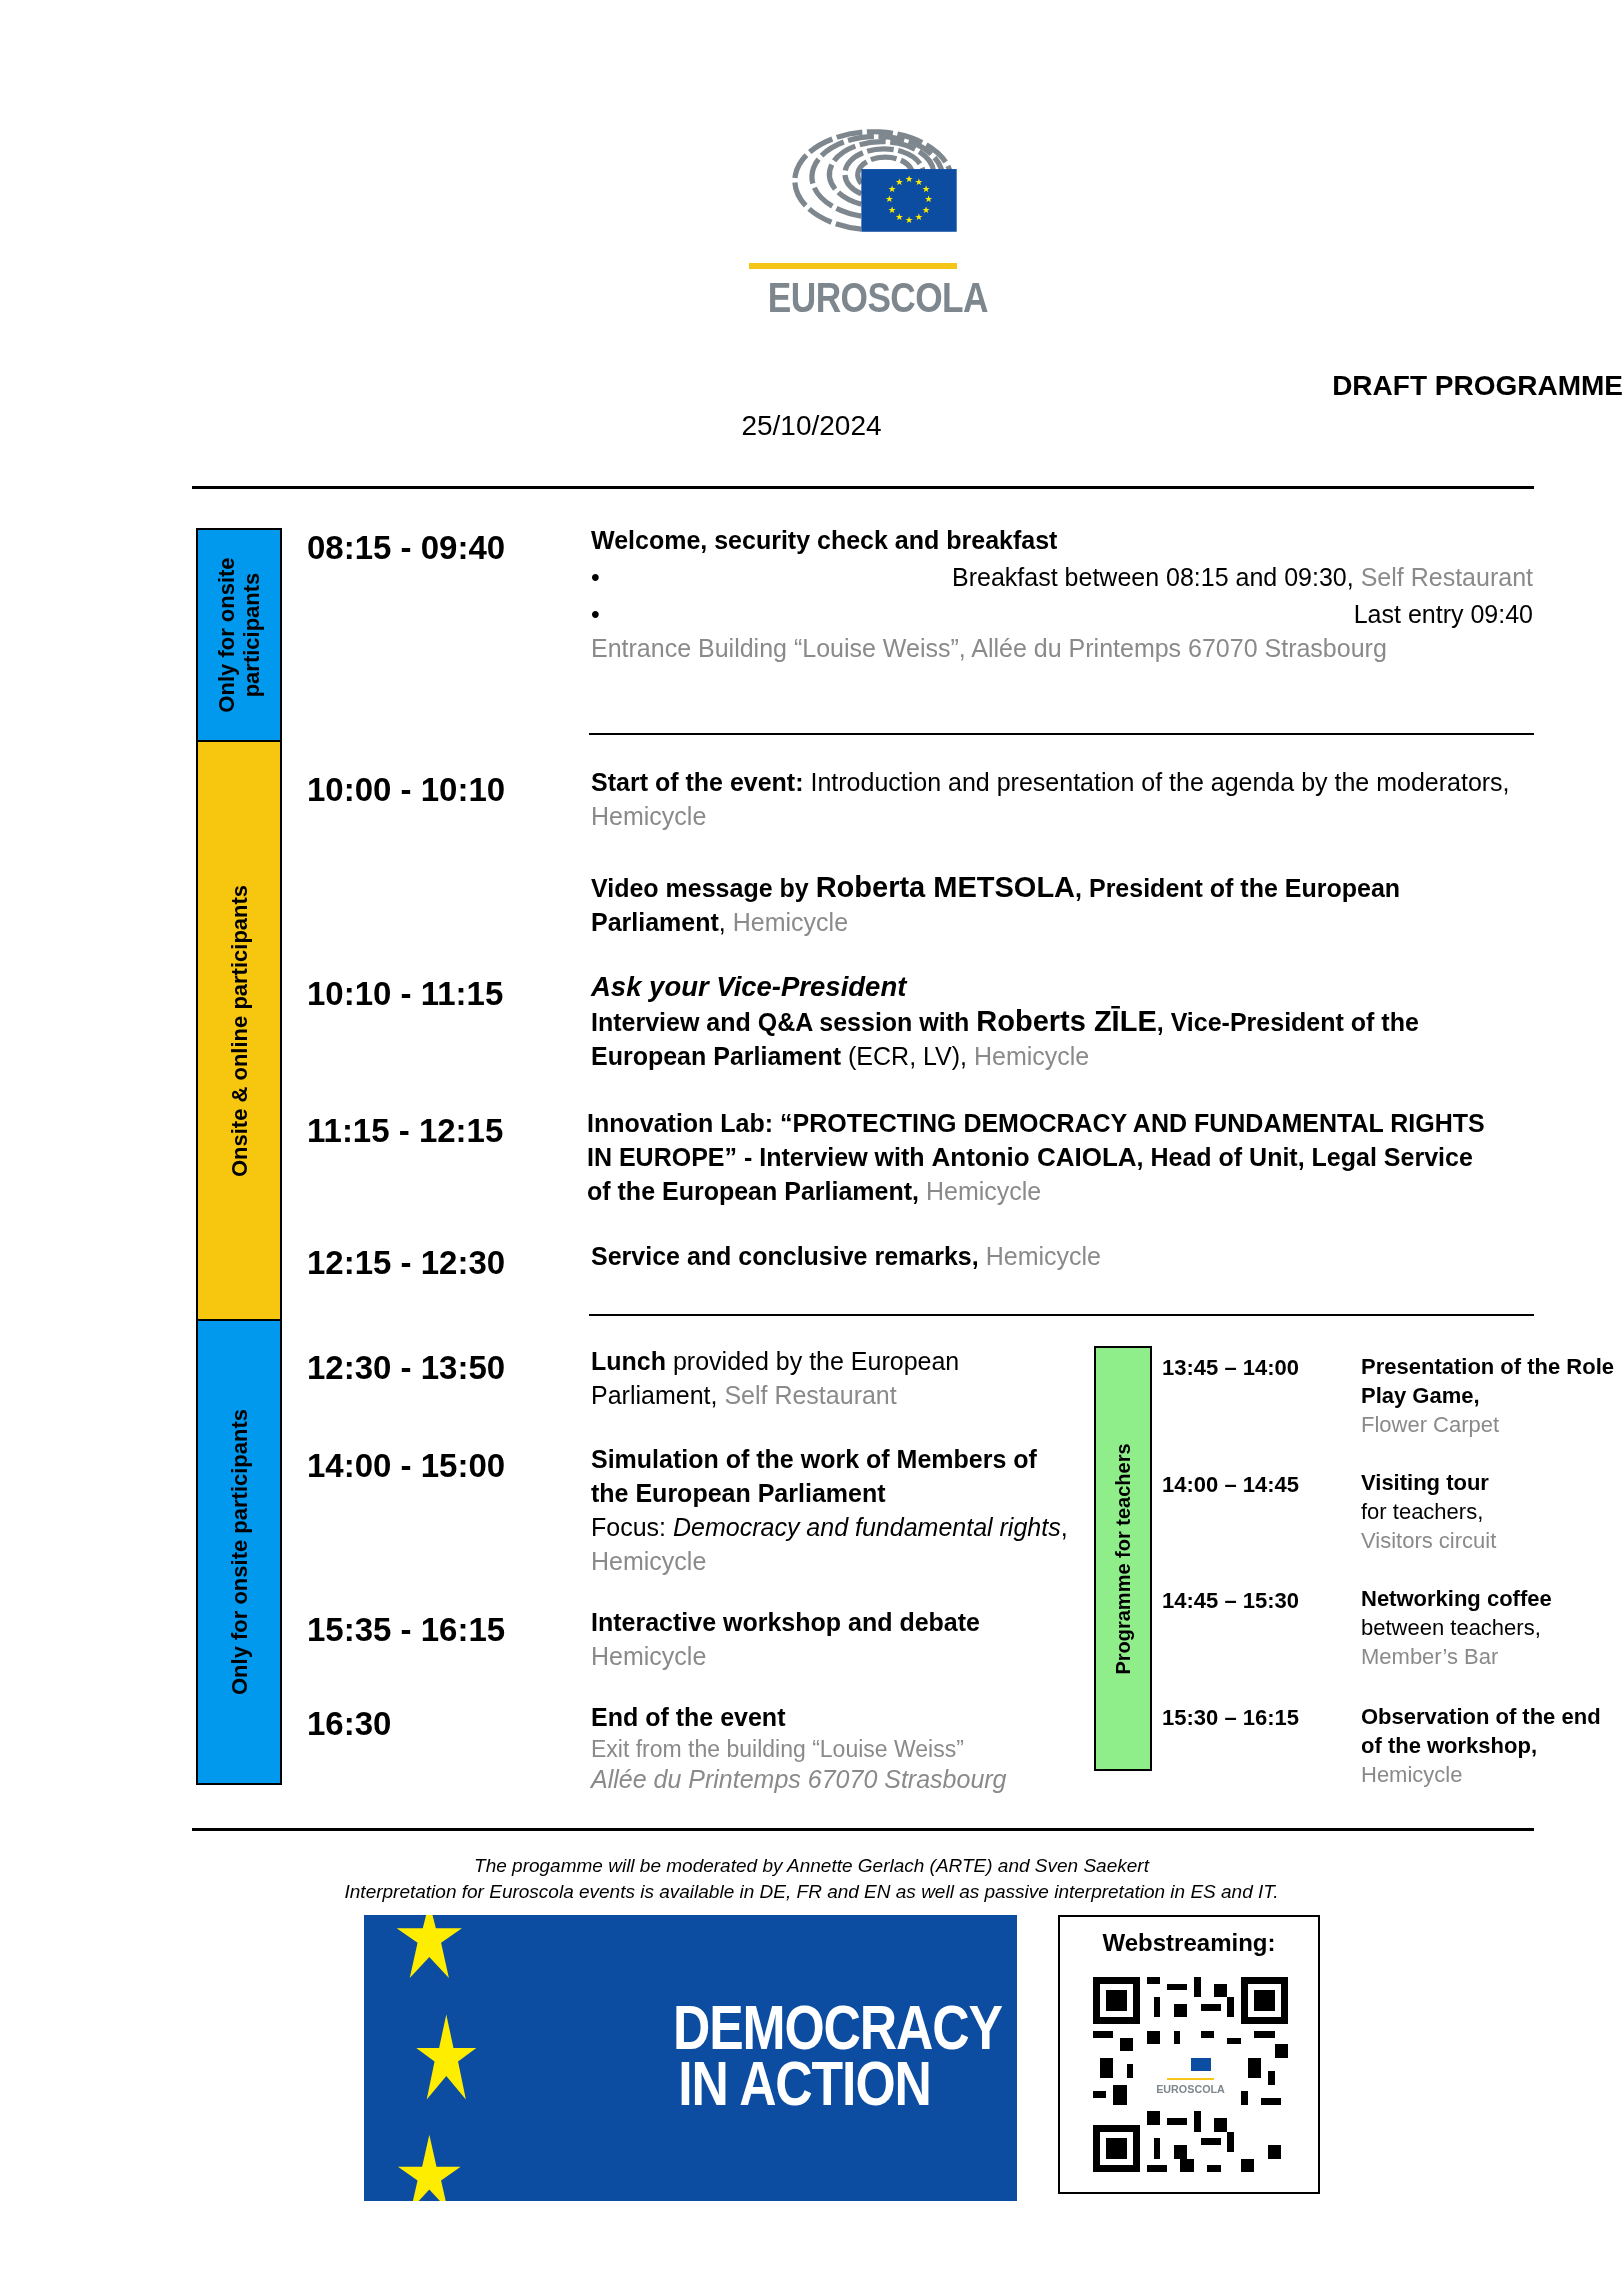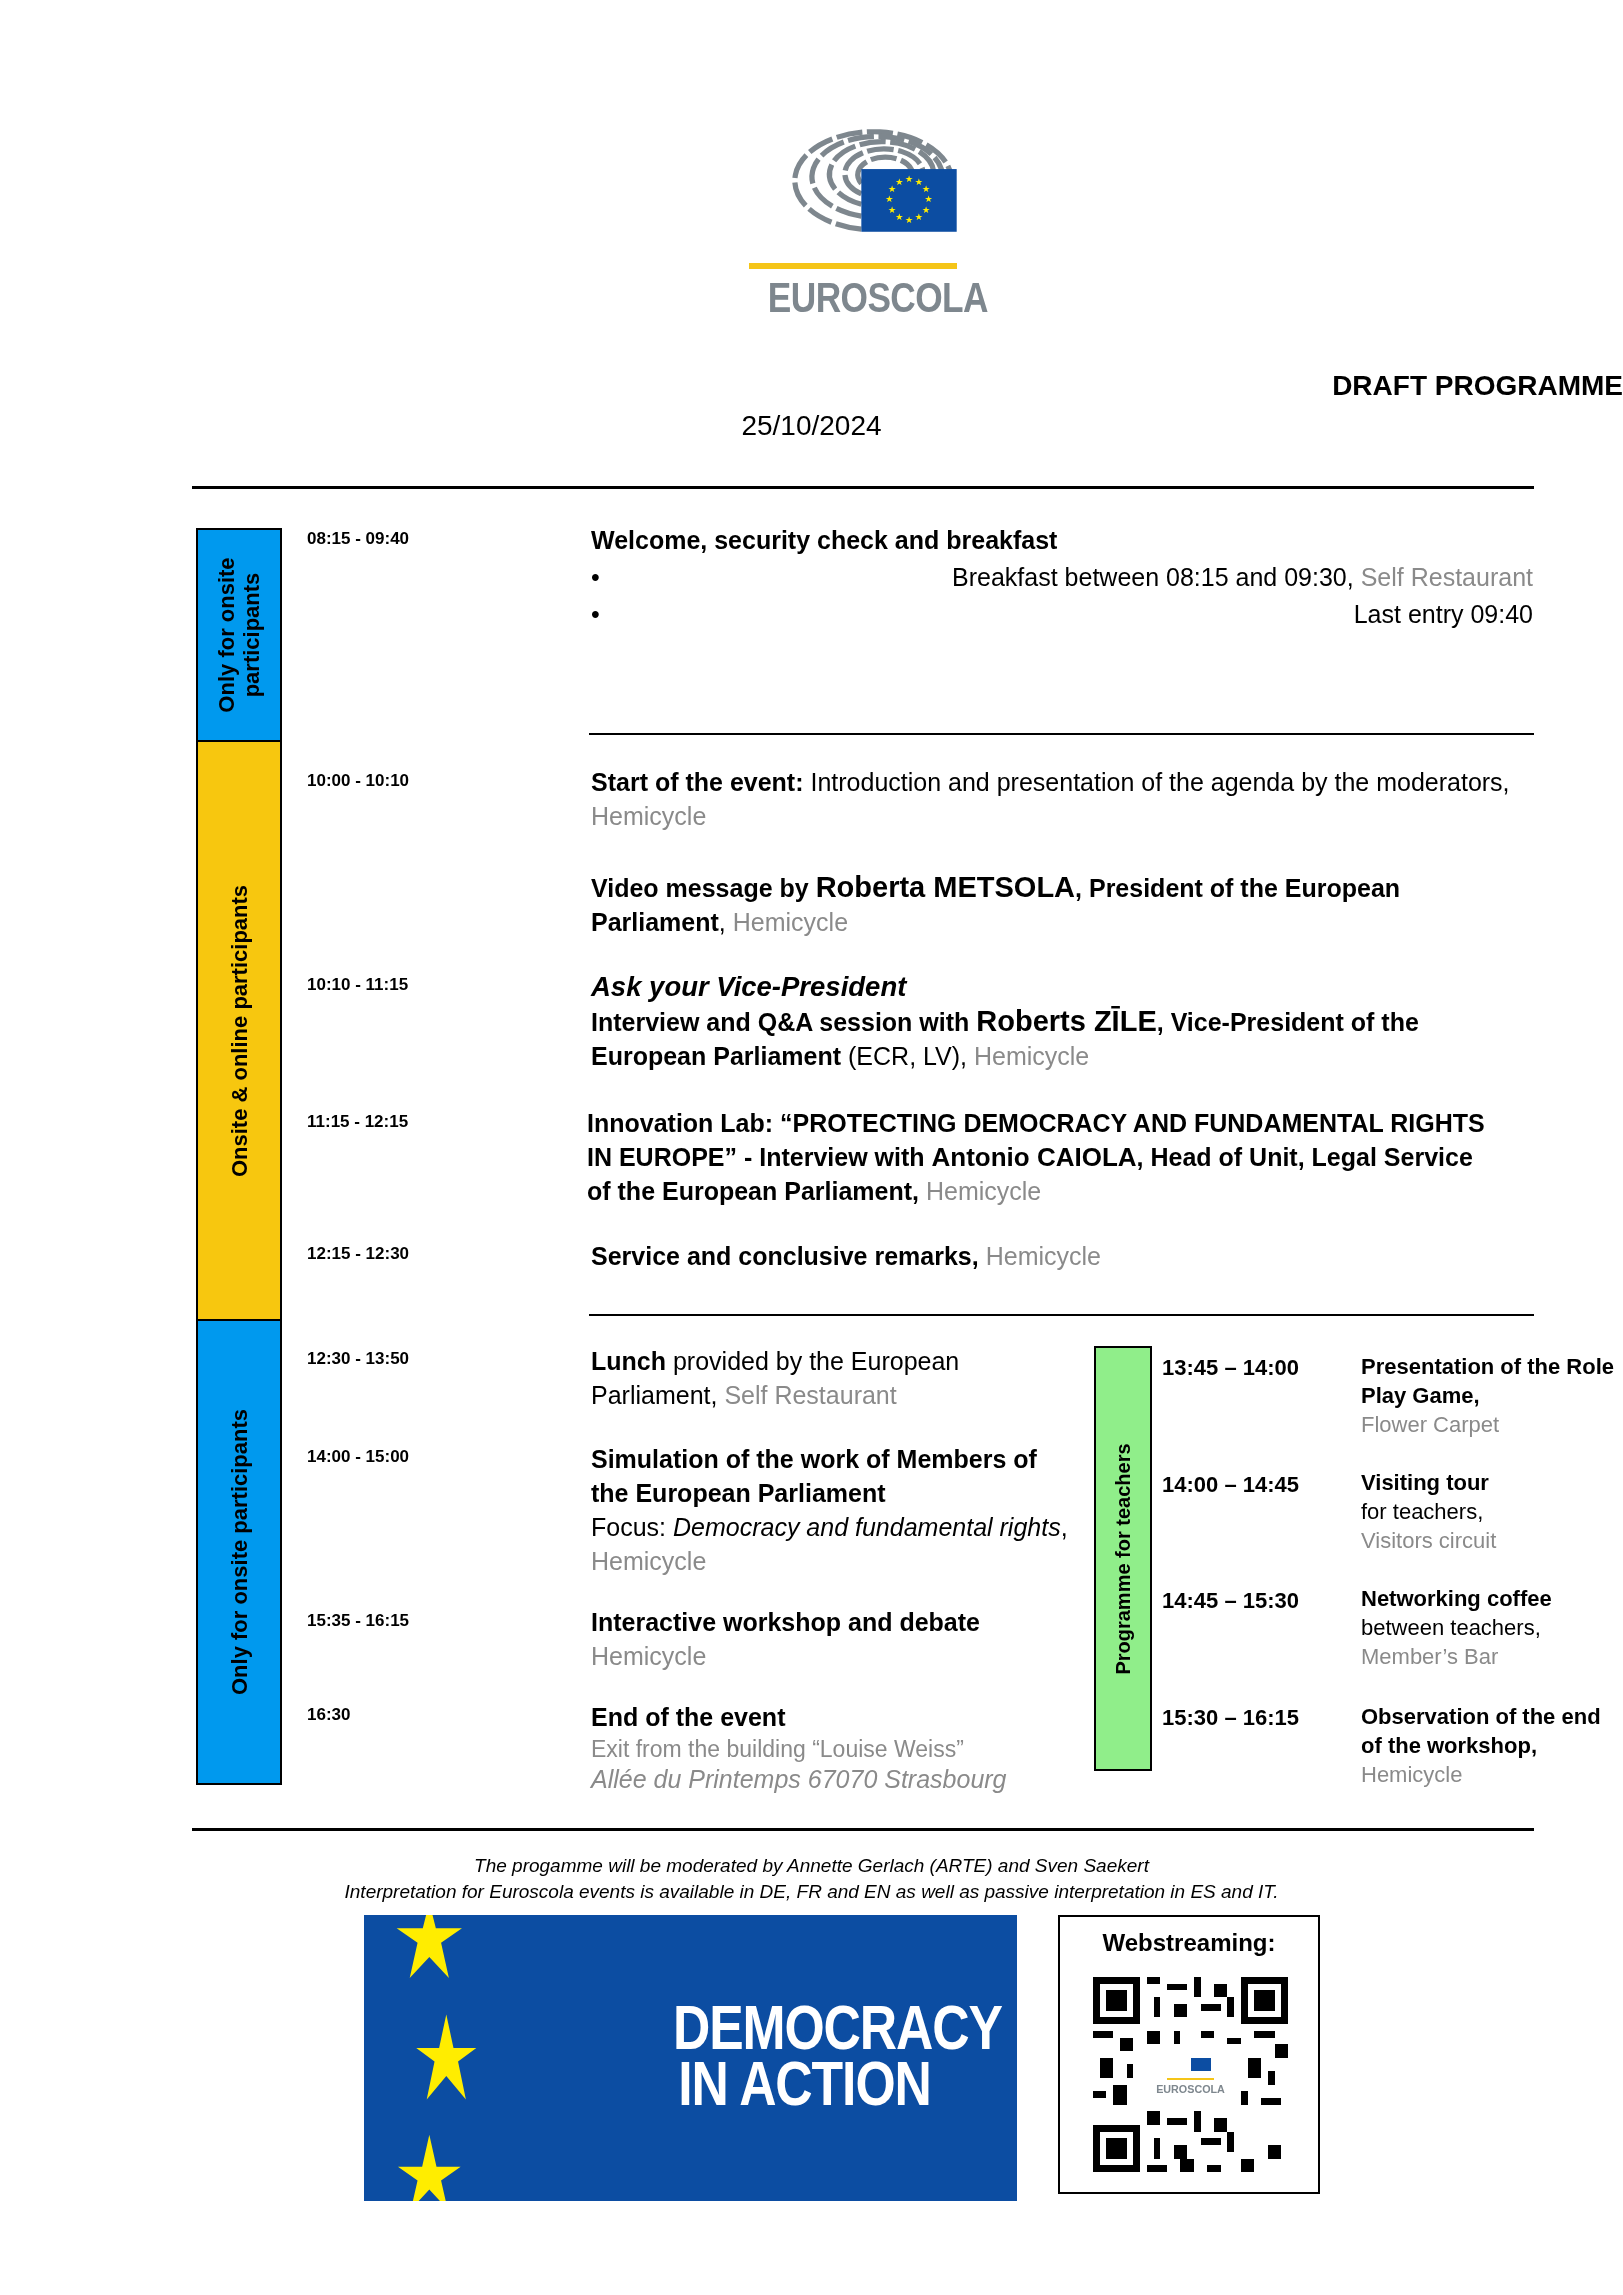--- a/index.html
+++ b/index.html
@@ -18,21 +18,21 @@
   .date  { left:0; width:1623px; top:410px; text-align:center; font-size:28px; }
 
   .rule { background:#000; height:2.6px; }
 
   
   .band { position:absolute; border:2px solid #000; box-sizing:border-box; }
   .band-label { position:absolute; left:50%; top:50%; white-space:nowrap; font-weight:bold;
                 font-size:22px; text-align:center; line-height:25px;
                 transform:translate(-50%,-50%) rotate(-90deg); }
 
-  .time { position:absolute; left:307px; font-weight:bold; font-size:17px; }
+  .time { position:absolute; left:307px; font-weight:bold; font-size:33px; }
   .desc { position:absolute; left:591px; font-size:25px; line-height:34px; width:942px; }
   .b { font-weight:bold; }
   .big { font-size:29px; font-weight:bold; }
   .loc { color:#8a8a8a; }
   .it { font-style:italic; }
   ul.bul { margin:0; padding:0; list-style:none; }
   ul.bul li { position:relative; padding-left:49px; }
   ul.bul li::before { content:"\2022"; position:absolute; left:0; top:0; font-size:25px; }
 
   
@@ -97,20 +97,21 @@
   <div class="band-label">Only for onsite participants</div>
 </div>
 
 <div class="time" style="top:529px;">08:15 - 09:40</div>
 <div class="desc" style="top:523px;">
   <div class="b">Welcome, security check and breakfast</div>
   <ul class="bul" style="margin-top:2.6px;text-align:right;">
     <li><span>Breakfast between 08:15 and 09:30, </span><span class="loc">Self Restaurant</span></li>
     <li style="margin-top:3.9px;"><span>Last entry 09:40</span></li>
   </ul>
+  <div class="loc">Entrance Building “Louise Weiss”, Allée du Printemps 67070 Strasbourg</div>
 </div>
 <div class="abs rule" style="left:589px;top:733px;width:945px;height:2px;"></div>
 
 <div class="time" style="top:771px;">10:00 - 10:10</div>
 <div class="desc" style="top:765px;">
   <span class="b">Start of the event:</span><span> Introduction and presentation of the agenda by the moderators, </span><span class="loc">Hemicycle</span>
 </div>
 
 <div class="desc" style="top:870px;">
   <span class="b">Video message by </span><span class="big">Roberta METSOLA</span><span class="b">, President of the European Parliament</span><span>, </span><span class="loc">Hemicycle</span>

